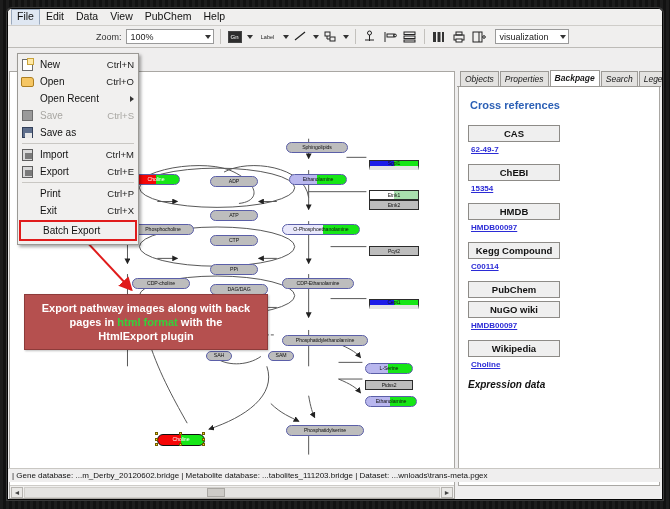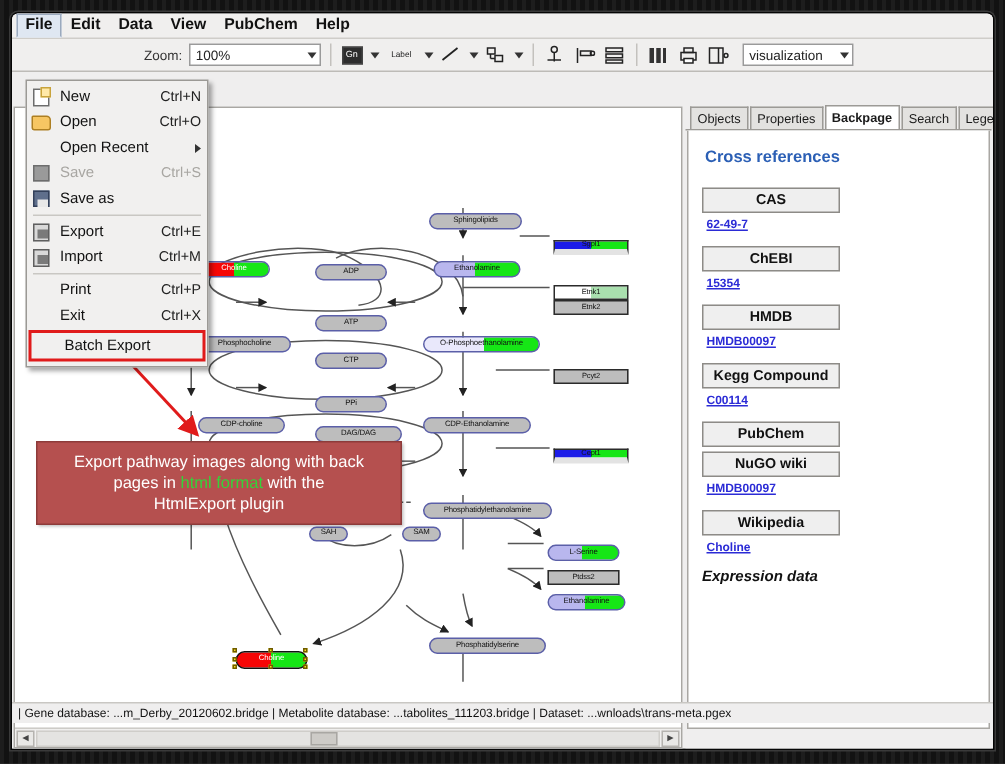--- a/index.html
+++ b/index.html
@@ -70,21 +70,20 @@
     display: flex; align-items: center;
     padding-left: 3px;
     font-size: 10.5px;
     color: #111;
     position: relative; z-index: 40;
   }
   .menubar .mi {
     padding: 1px 6px 2px 6px;
     line-height: 13px;
     cursor: default;
-    font-weight: bold;
   }
   .menubar .mi.active {
     background: #dfe7f2;
     border: 1px solid #9aa9bd;
     padding: 0px 5px 1px 5px;
     border-bottom-color:#dfe7f2;
   }
 
   
   .toolbar {
@@ -163,20 +162,21 @@
     display:flex; flex-direction:column;
     background:#efeeee;
     margin:1px 1px 0 2px;
     min-width:0;
   }
   .tabstrip{
     display:flex; align-items:flex-end; height:16px; gap:1px;
     padding-left:3px;
     border-bottom:1px solid #9c9a96;
     background:#efeeee;
+    font-style:italic;
   }
   .tab{
     font-size:8.5px; color:#1a1a1a;
     padding:1px 4px 1px 4px;
     border:1px solid #9c9a96;
     border-bottom:none;
     background:#e3e2e0;
     line-height:12px;
     white-space:nowrap;
   }
@@ -283,21 +283,21 @@
     height:10px;
     font-size:5px;
   }
   svg.edges{ position:absolute;left:0;top:0;width:100%;height:100%;pointer-events:none;}
   
   .callout{
     position:absolute;
     background:#b5504f;
     border:1px solid #8d3b3a;
     color:#fff;
-    font-weight:normal;
+    font-weight:bold;
     font-size:11px;
     line-height:14px;
     text-align:center;
     padding:6px 8px;
     z-index:20;
     box-shadow:1px 1px 2px rgba(0,0,0,.25);
   }
   .callout .hl{ color:#36d13a; }
   
   .handle{
@@ -595,29 +595,29 @@
             <span class="icon-save blue"></span>
           </span>
         <span class="lbl">Save as</span>
         <span class="acc"></span>
       </div>
       <div class="menu-sep"></div>
       <div class="row">
         <span class="ic">
             <span class="icon-imp"></span>
           </span>
-        <span class="lbl">Export</span>
-        <span class="acc">Ctrl+E</span>
+        <span class="lbl">Import</span>
+        <span class="acc">Ctrl+M</span>
       </div>
       <div class="row">
         <span class="ic">
             <span class="icon-imp"></span>
           </span>
-        <span class="lbl">Import</span>
-        <span class="acc">Ctrl+M</span>
+        <span class="lbl">Export</span>
+        <span class="acc">Ctrl+E</span>
       </div>
       <div class="menu-sep"></div>
       <div class="row">
         <span class="ic"></span>
         <span class="lbl">Print</span>
         <span class="acc">Ctrl+P</span>
       </div>
       <div class="row">
         <span class="ic"></span>
         <span class="lbl">Exit</span>

